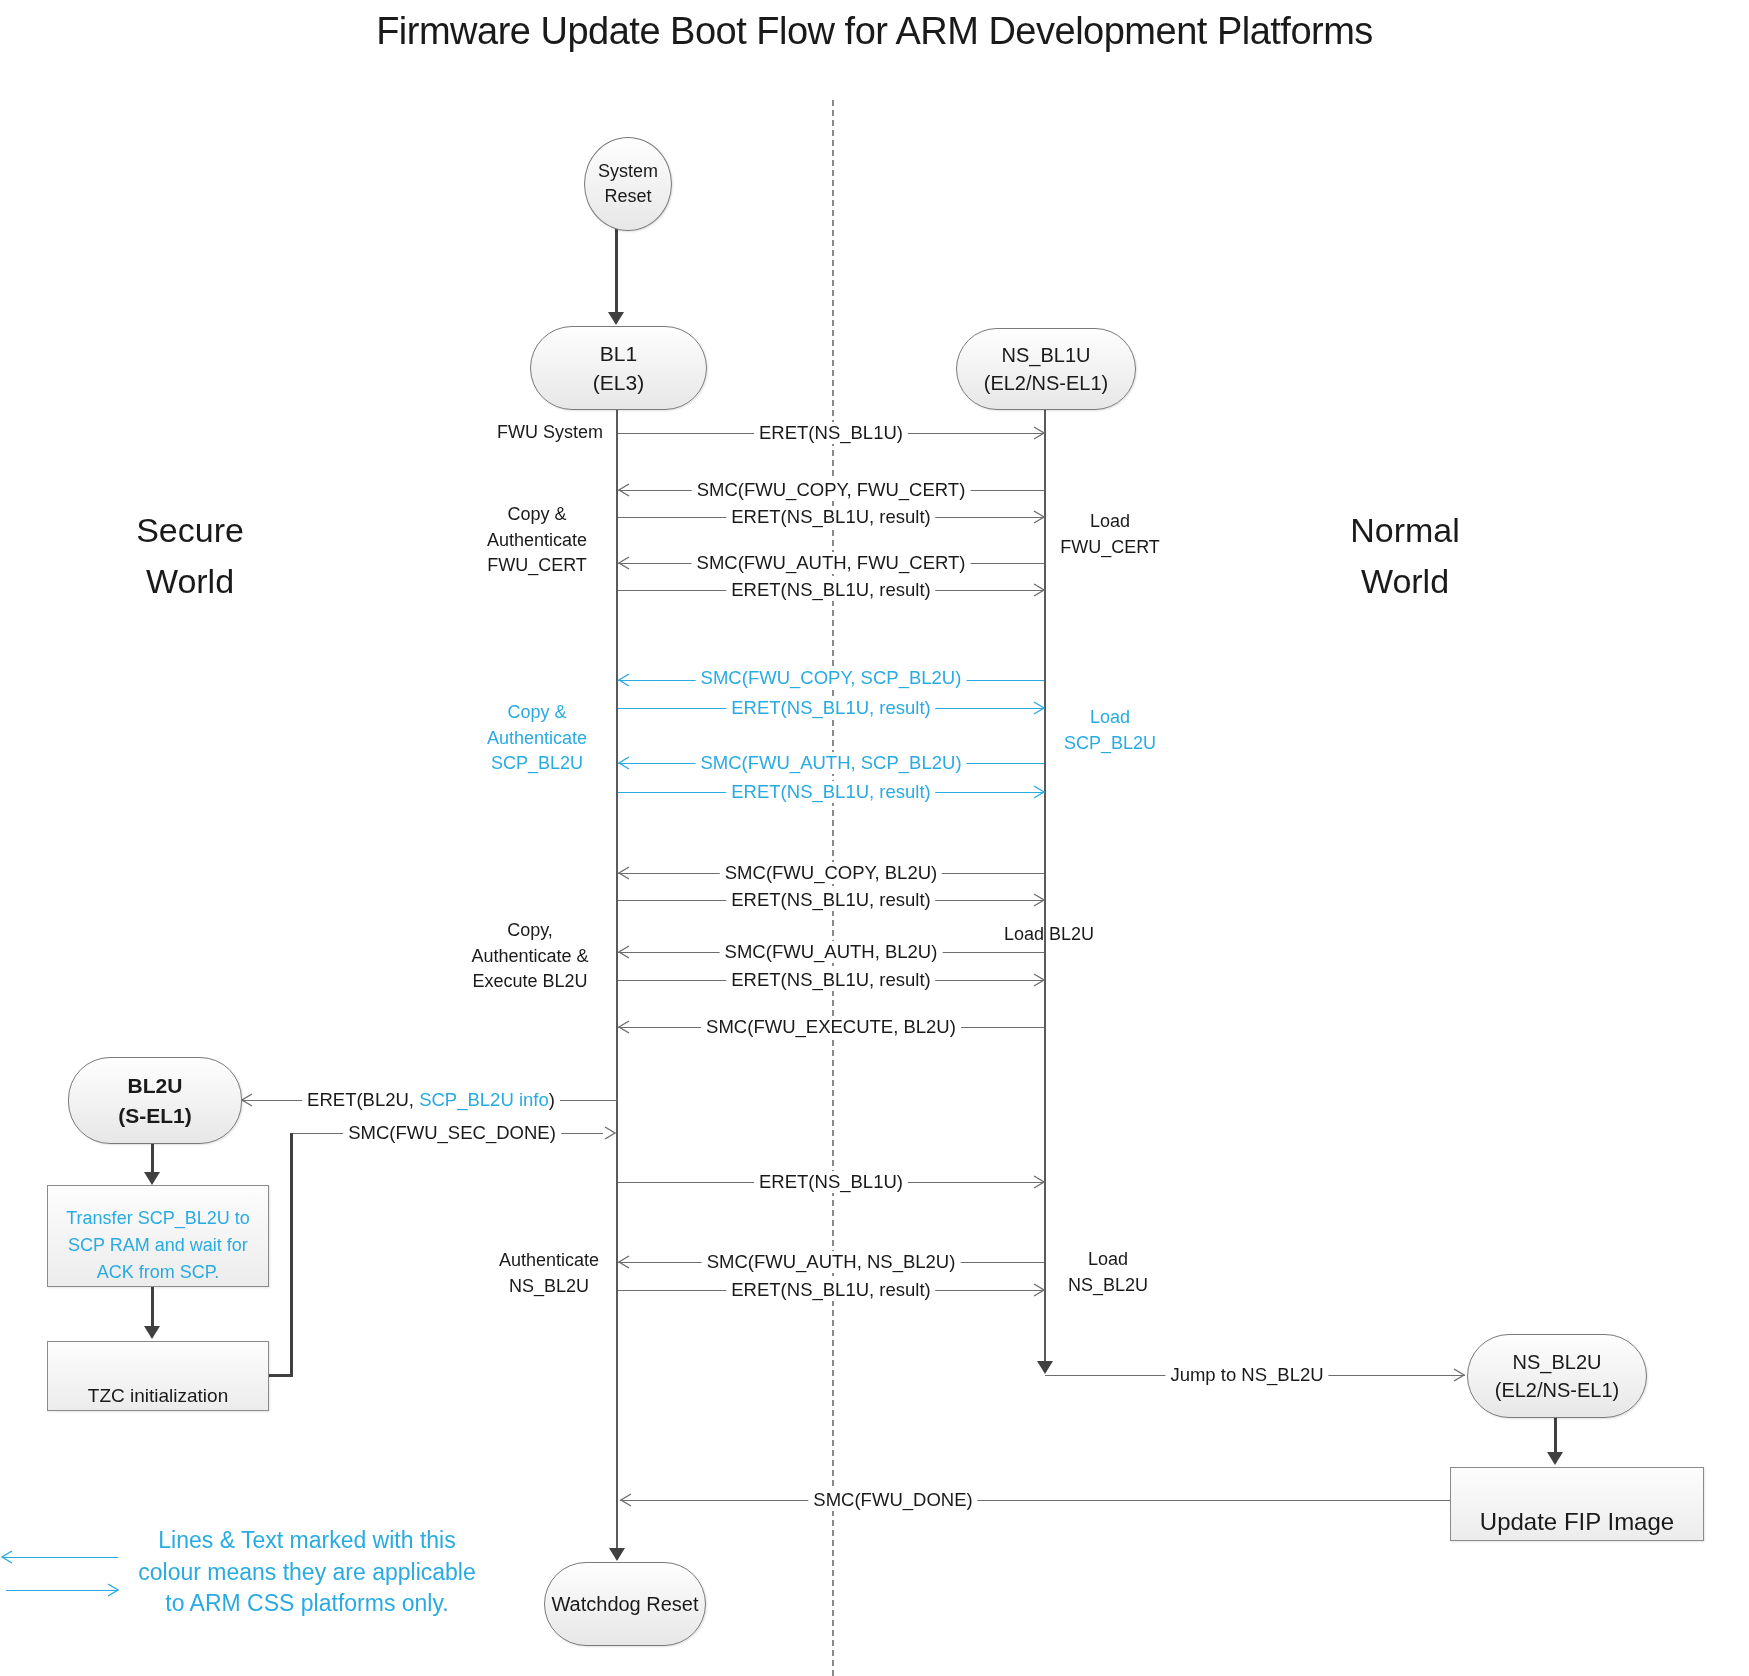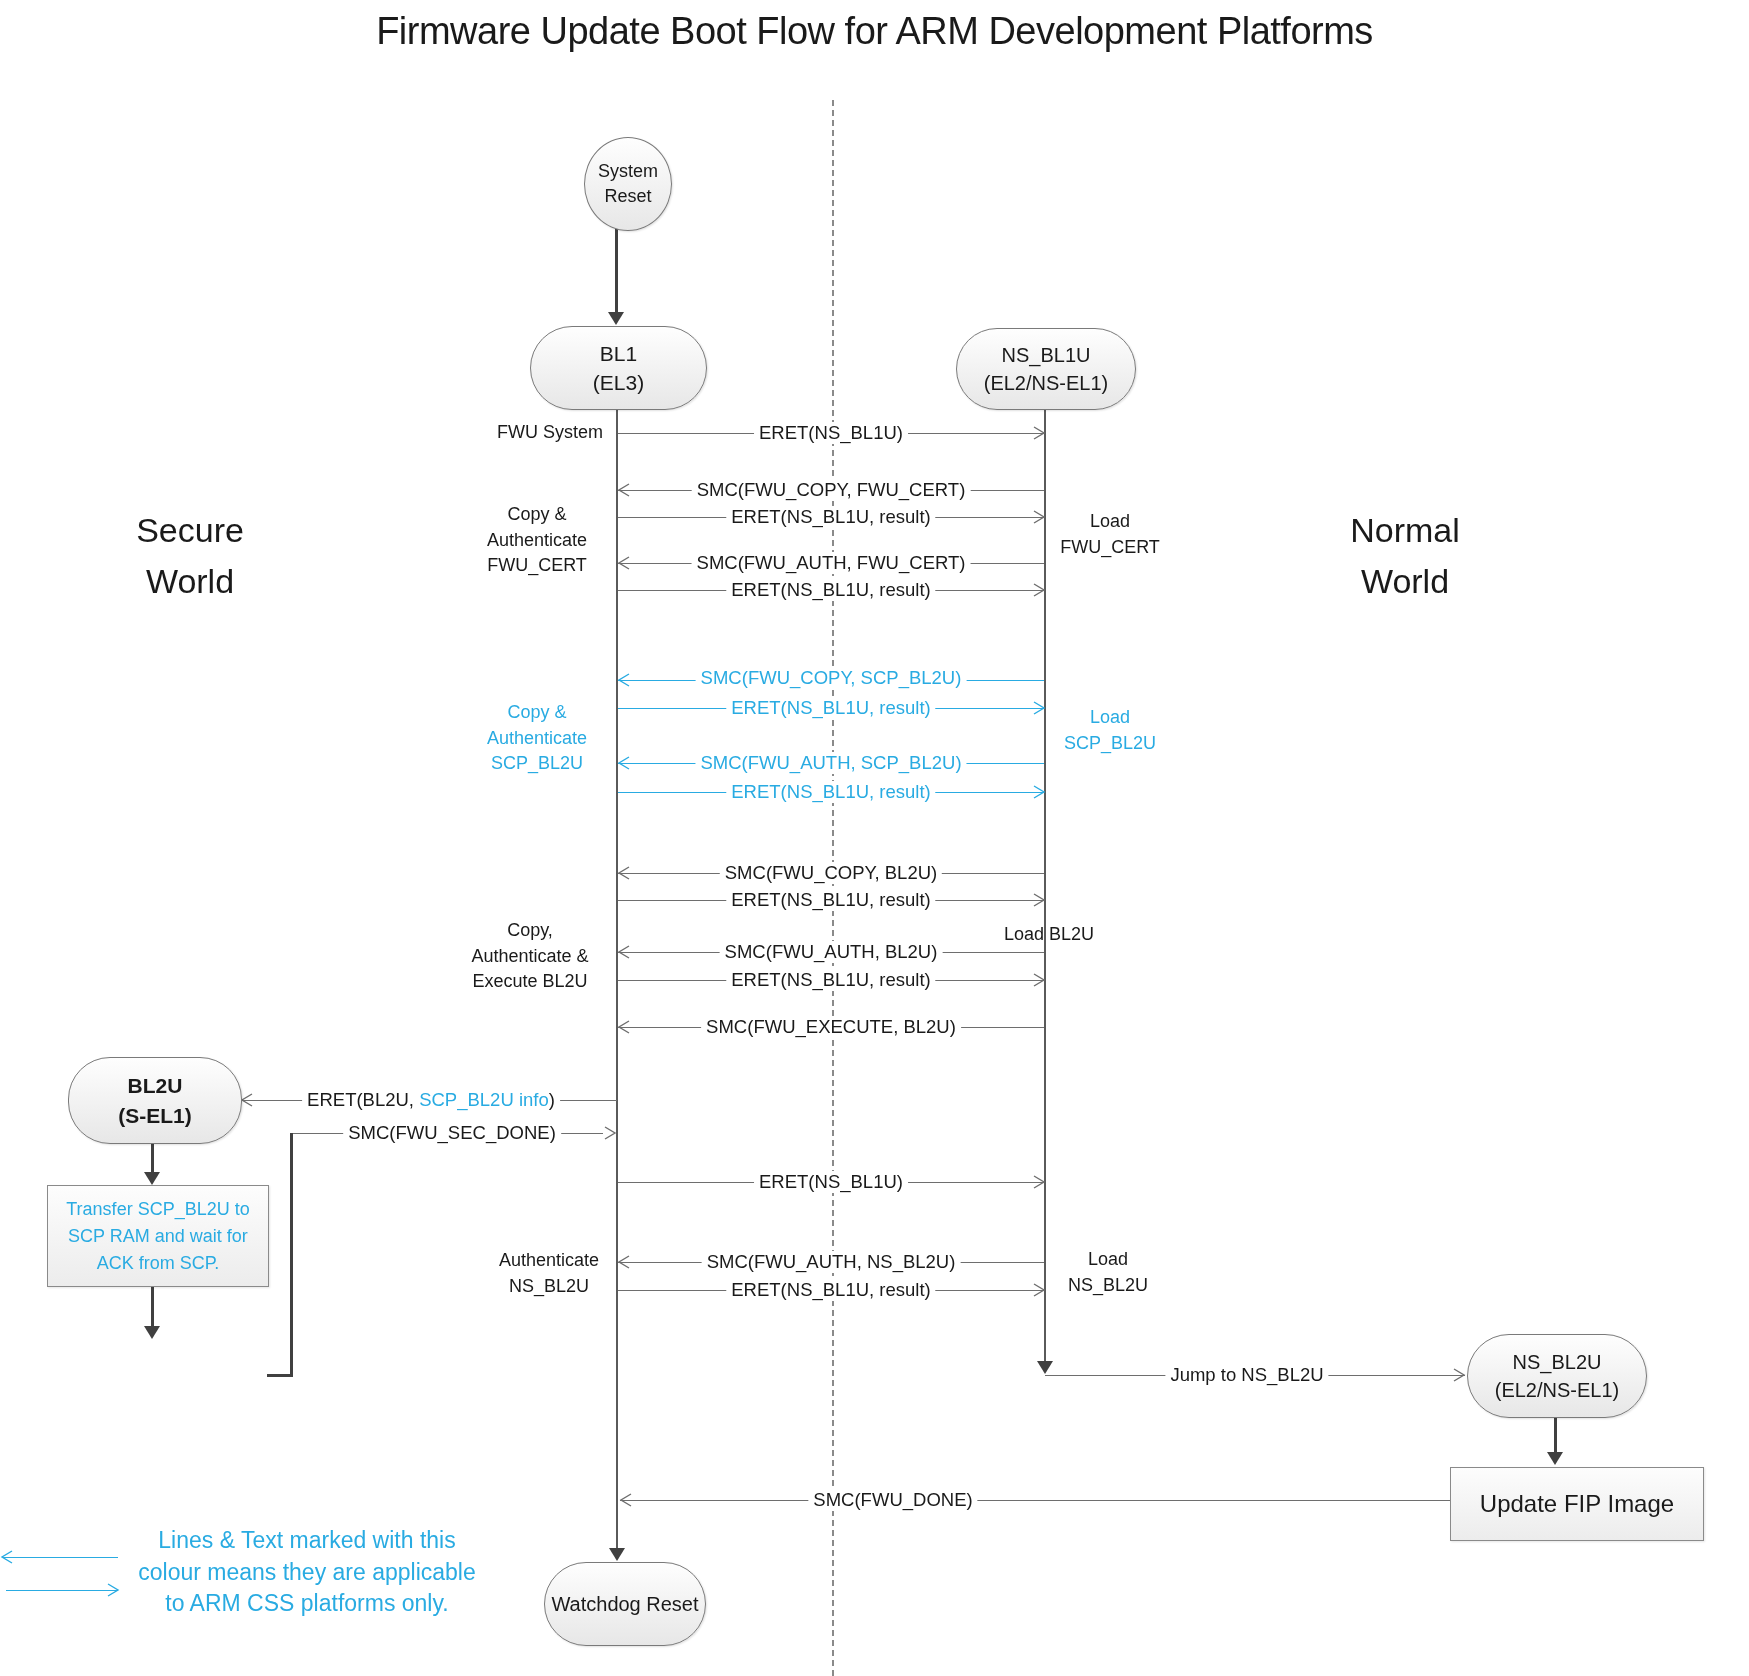--- a/index.html
+++ b/index.html
@@ -9,21 +9,21 @@
          font-size:38px;letter-spacing:-0.5px;z-index:3;}
   .world{position:absolute;transform:translate(-50%,-50%);text-align:center;
          font-size:34px;line-height:1.5;white-space:pre-line;z-index:3;}
   .divider{position:absolute;border-left:2px dashed #8a8a8a;width:0;z-index:0;}
   .stad{position:absolute;border:1.5px solid #7a7a7a;border-radius:42px;
         background:linear-gradient(#fefefe,#e7e7e7);display:flex;align-items:center;justify-content:center;
         text-align:center;font-size:21px;line-height:1.4;white-space:pre-line;z-index:4;
         box-shadow:1px 1px 2px rgba(0,0,0,0.12);}
   .ell{border-radius:50%;font-size:18px;}
   .rbox{position:absolute;border:1px solid #8a8a8a;background:linear-gradient(#fdfdfd,#ececec);
-        display:flex;align-items:center;justify-content:center;text-align:center;
+        display:flex;align-items:flex-end;justify-content:center;text-align:center;
         font-size:18px;line-height:1.5;white-space:pre-line;z-index:4;
         box-shadow:1px 1px 2px rgba(0,0,0,0.10);}
   .hl{position:absolute;height:1.4px;background:#6e6e6e;z-index:1;}
   .vl{position:absolute;width:1.6px;background:#5a5a5a;z-index:1;}
   .thick{background:#404040;}
   .hl.blue,.vl.blue{background:#29ABE2;}
   .msg{position:absolute;transform:translate(-50%,-50%);background:#fff;padding:0 5px;
        white-space:nowrap;font-size:18.5px;z-index:2;}
   .lbl{position:absolute;transform:translate(-50%,-50%);text-align:center;
        white-space:pre-line;font-size:18px;line-height:1.42;z-index:3;}
@@ -215,20 +215,21 @@
   <div class="msg" style="left:452px;top:1133px;">SMC(FWU_SEC_DONE)</div>
 
   <div class="vl thick" style="left:151px;top:1142px;height:32px;width:2.5px;"></div>
   <div class="td" style="left:144px;top:1172px;"></div>
   <div class="rbox" style="left:47px;top:1185px;width:220px;height:100px;"><span class="blue">Transfer SCP_BL2U to
 SCP RAM and wait for
 ACK from SCP.</span></div>
 
   <div class="vl thick" style="left:151px;top:1285px;height:42px;width:2.5px;"></div>
   <div class="td" style="left:144px;top:1326px;"></div>
+  <div class="rbox" style="left:47px;top:1341px;width:220px;height:68px;font-size:19px;">TZC initialization</div>
 
   <div class="hl thick" style="left:267px;top:1374px;width:26px;height:2.5px;"></div>
   <div class="vl thick" style="left:290px;top:1133px;height:243px;width:2.5px;"></div>
 
   <div class="hl" style="left:618px;top:1182px;width:426px;"></div>
   <span class="ch" style="left:1030px;top:1174px;">
       <svg viewBox="0 0 16 16" width="16" height="16">
         <polyline points="4,2 14,8 4,14" fill="none" stroke="currentColor" stroke-width="1.4"></polyline>
       </svg>
     </span>

